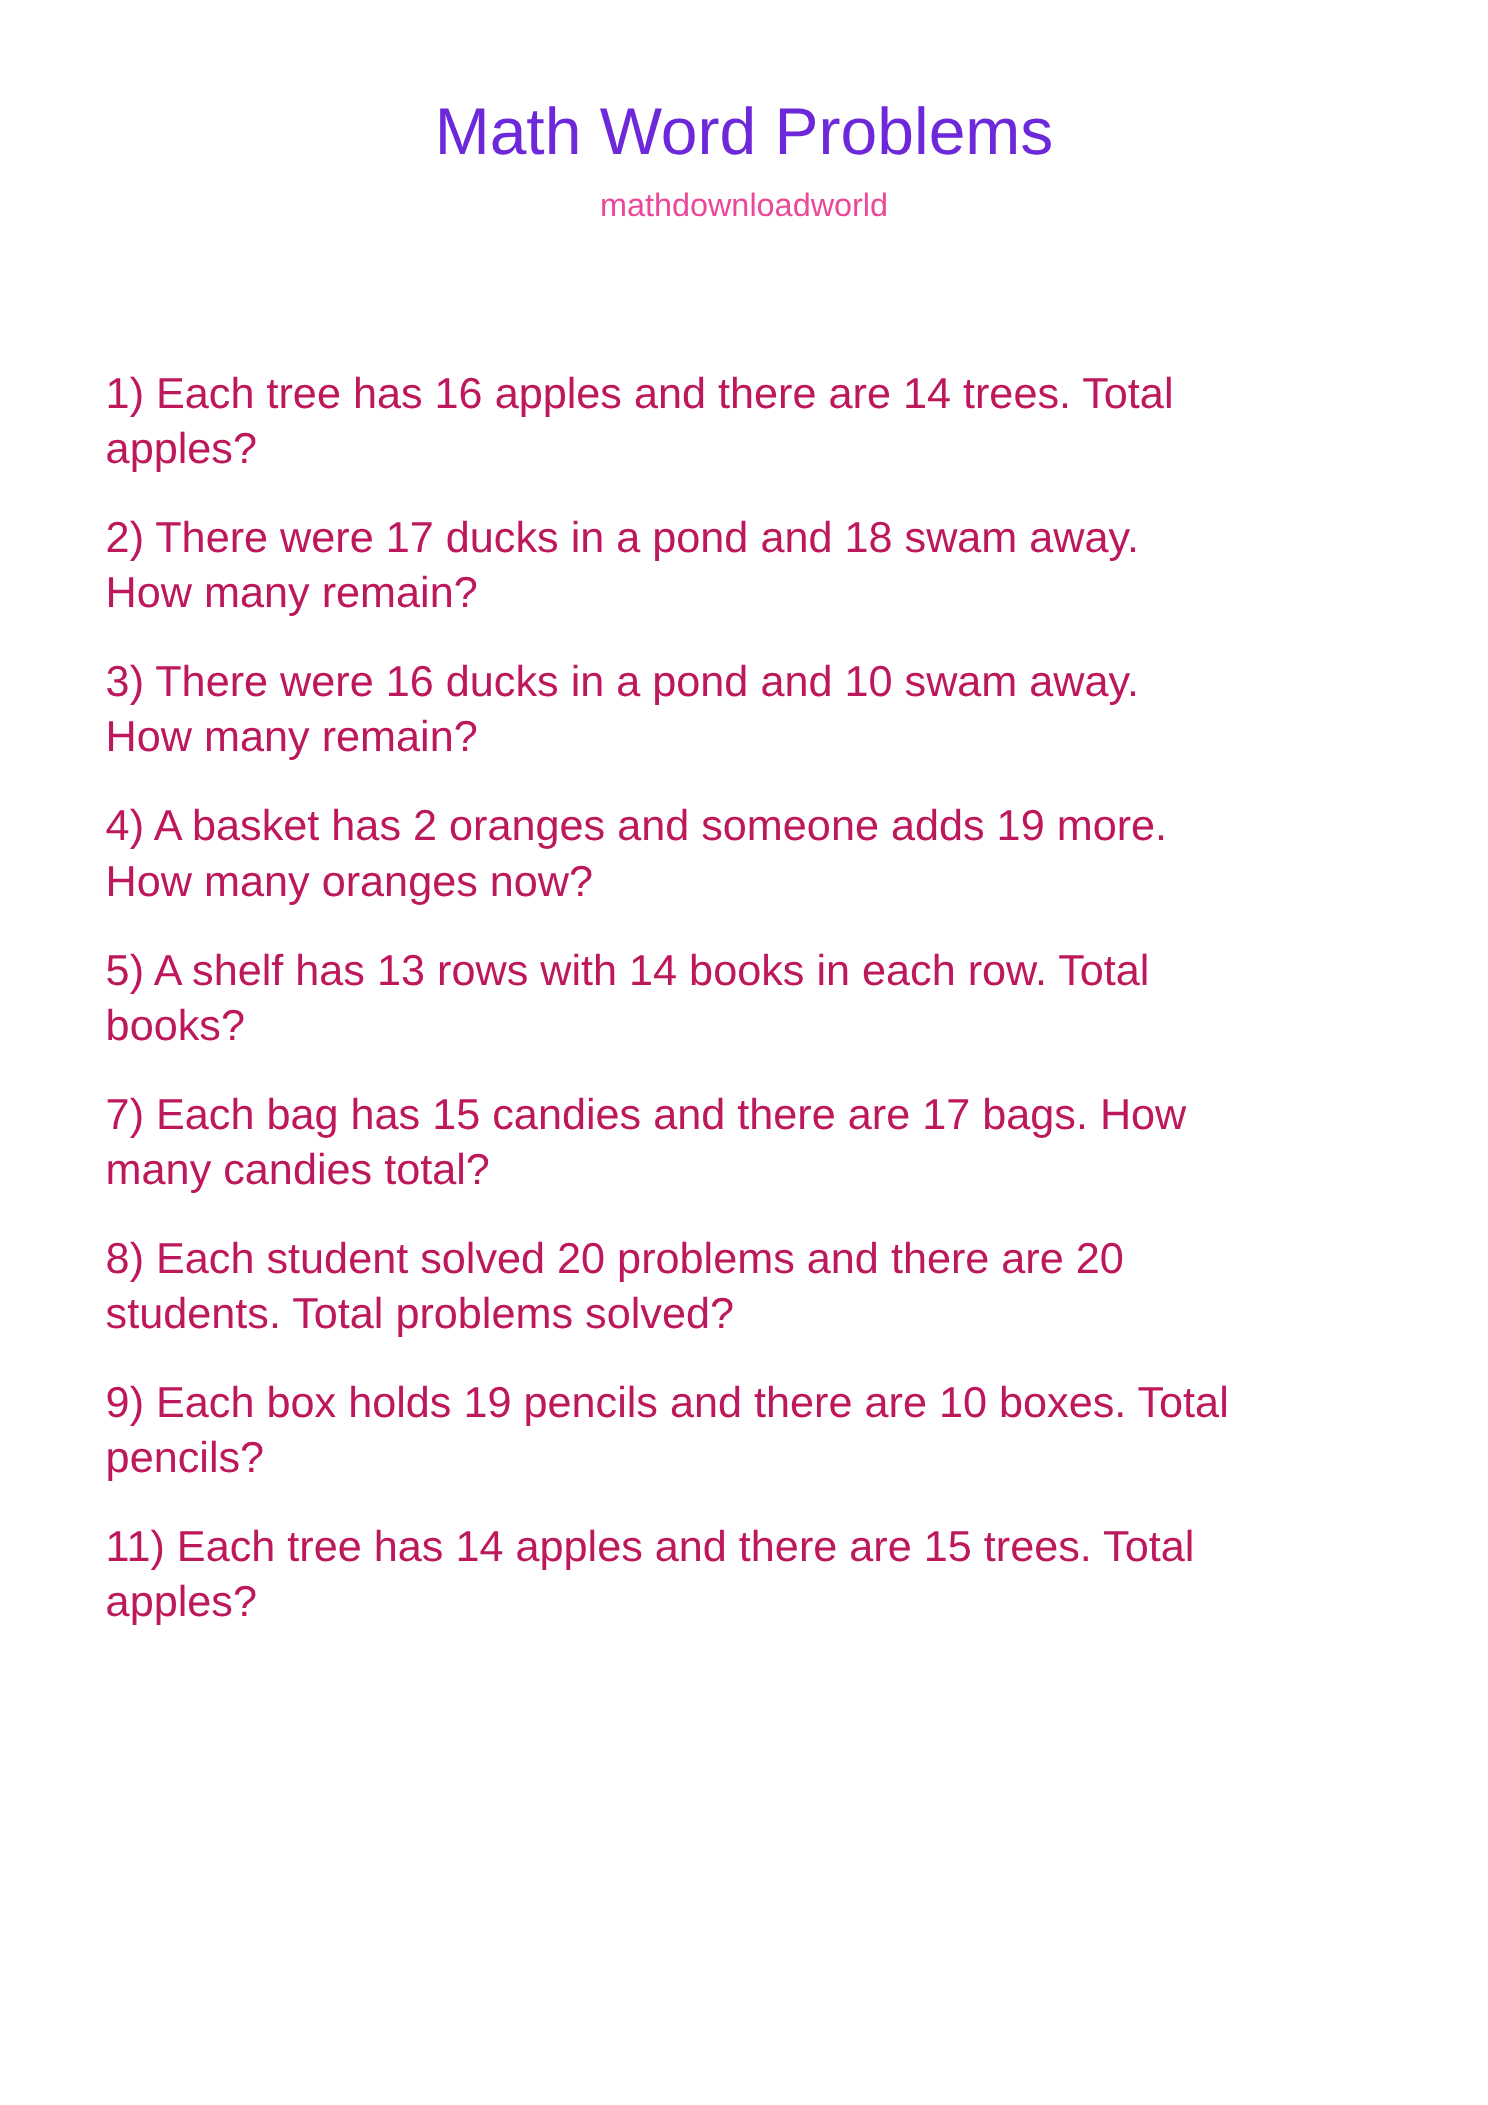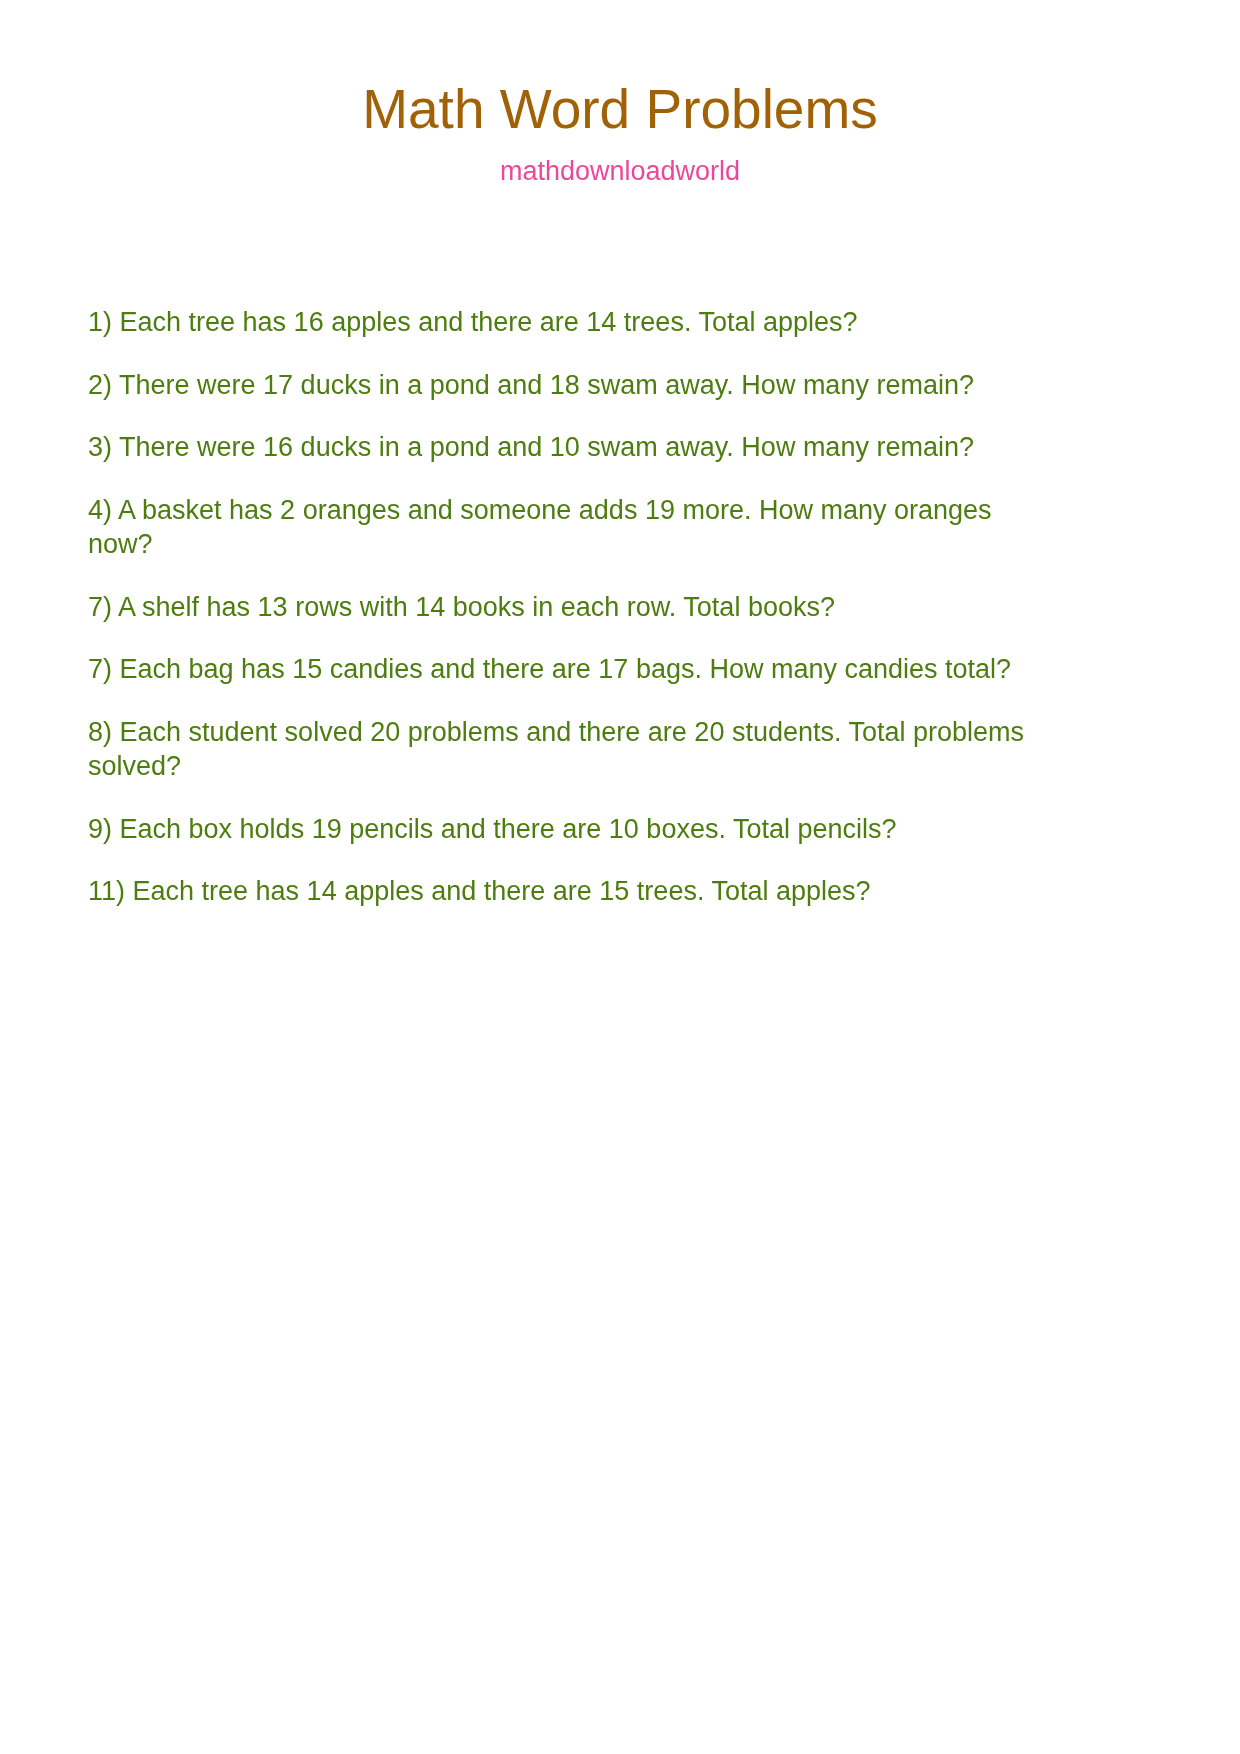--- a/index.html
+++ b/index.html
@@ -25,42 +25,42 @@
   .header {
     padding-top: 78px;
     text-align: center;
   }
   .doc-title {
     font-size: 55px;
     font-weight: 400;
     line-height: 1.15;
     letter-spacing: 0px;
     margin: 0;
-    color: #a16207;
+    color: #6d28d9;
   }
   .doc-subtitle {
     font-size: 27px;
     font-weight: 400;
     color: #ec4899;
     margin: 14px 0 0 0;
     line-height: 1.2;
   }
   .problems {
     margin: 0;
     padding: 0;
     list-style: none;
     position: absolute;
     top: 305px;
     left: 88px;
     width: 940px;
   }
   .problem {
-    font-size: 27px;
+    font-size: 36px;
     line-height: 1.28;
-    color: #4d7c0f;
+    color: #be185d;
     margin-bottom: 28px;
     text-align: left;
     font-weight: 400;
   }
   .problem:last-child {
     margin-bottom: 0;
   }
 </style>
 </head>
 <body>
@@ -70,20 +70,20 @@
   <div class="header">
     <h1 class="doc-title">Math Word Problems</h1>
     <div class="doc-subtitle">mathdownloadworld</div>
   </div>
 
   <ol class="problems">
     <li class="problem">1) Each tree has 16 apples and there are 14 trees. Total apples?</li>
     <li class="problem">2) There were 17 ducks in a pond and 18 swam away. How many remain?</li>
     <li class="problem">3) There were 16 ducks in a pond and 10 swam away. How many remain?</li>
     <li class="problem">4) A basket has 2 oranges and someone adds 19 more. How many oranges now?</li>
-    <li class="problem">7) A shelf has 13 rows with 14 books in each row. Total books?</li>
+    <li class="problem">5) A shelf has 13 rows with 14 books in each row. Total books?</li>
     <li class="problem">7) Each bag has 15 candies and there are 17 bags. How many candies total?</li>
     <li class="problem">8) Each student solved 20 problems and there are 20 students. Total problems solved?</li>
     <li class="problem">9) Each box holds 19 pencils and there are 10 boxes. Total pencils?</li>
     <li class="problem">11) Each tree has 14 apples and there are 15 trees. Total apples?</li>
   </ol>
 
 </div>
 
 </body></html>

